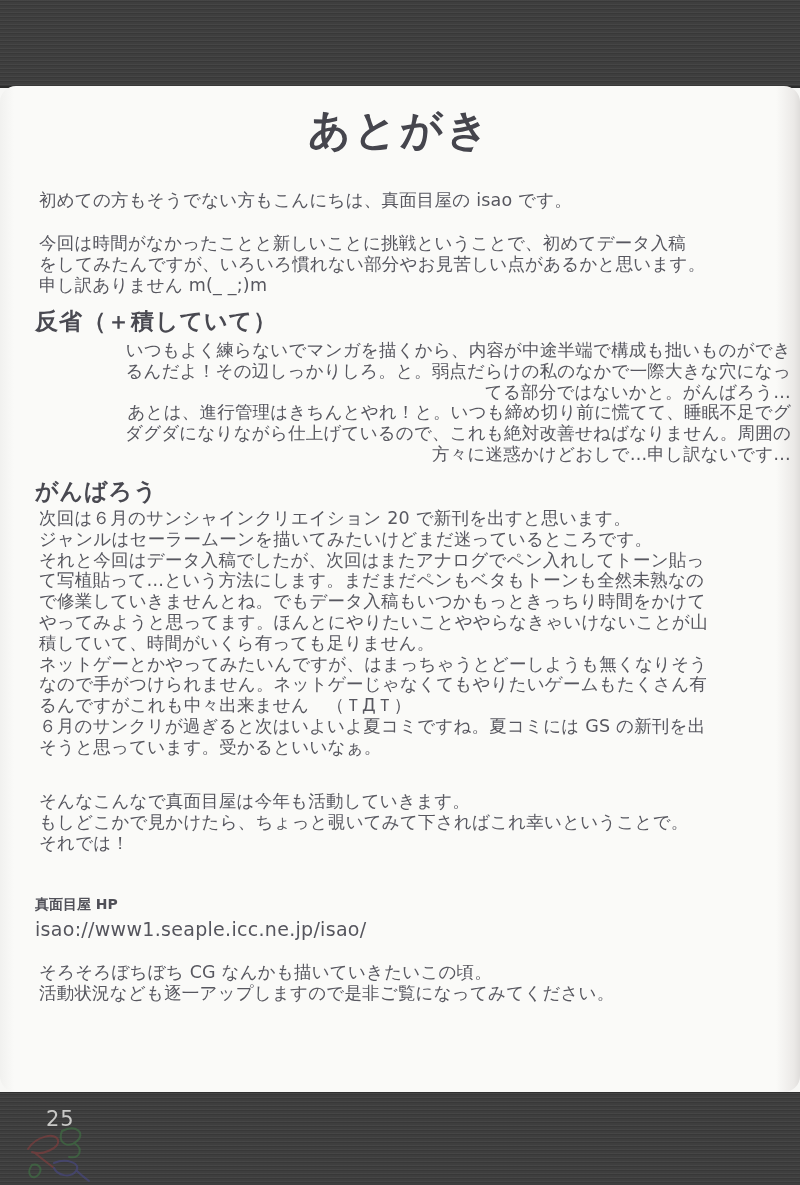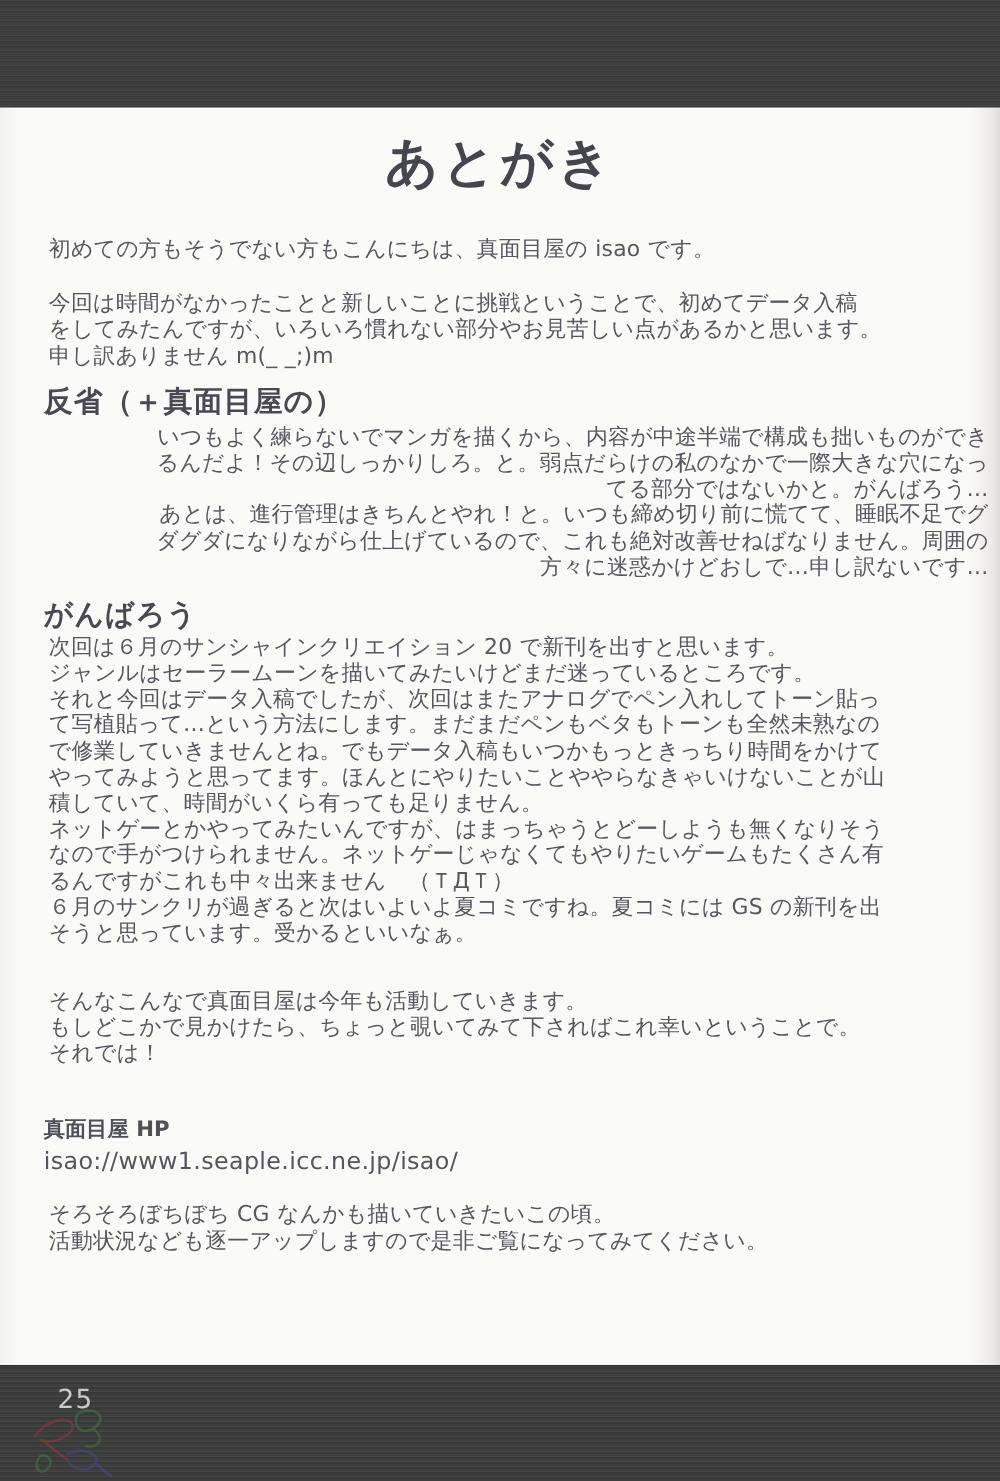--- a/index.html
+++ b/index.html
@@ -14,35 +14,36 @@
     background-image:repeating-linear-gradient(180deg,
       rgba(255,255,255,0.04) 0px, rgba(255,255,255,0.04) 1px,
       rgba(0,0,0,0.10) 1px, rgba(0,0,0,0.10) 2px,
       rgba(0,0,0,0) 2px, rgba(0,0,0,0) 4px);
   }
   .band-top { top:0; height:86px; border-bottom:2px solid #2c2c2c; }
   .band-bottom { top:1092px; height:93px; border-top:1px solid #2f2f2f; }
   .paper {
     position:absolute; top:86px; left:0; width:800px; height:1006px;
     background:linear-gradient(90deg, #f1f1ef 0px, #fafaf8 14px, #fafaf8 776px, #ebe9e7 794px, #dfdddb 800px);
+    border-radius:16px;
   }
   .title {
     position:absolute; top:16px; left:0; width:800px; text-align:center;
     font-size:42px; font-weight:bold; color:#45454d; letter-spacing:3px;
   }
   .tblock { position:absolute; left:35px; width:752px; }
   .body-text {
     font-size:17.5px; line-height:20.8px; color:#57575f;
     white-space:pre-line; letter-spacing:0.2px; margin:4px;
   }
   .heading {
     font-size:23px; font-weight:bold; color:#494951;
     letter-spacing:1px; margin:0;
   }
-  .site-label { font-size:17px; font-weight:bold; color:#505058; margin:0; line-height:24px; }
+  .site-label { font-size:14px; font-weight:bold; color:#505058; margin:0; line-height:24px; }
   .site-url { font-size:19px; color:#55555d; margin:0; line-height:26px; letter-spacing:0.3px; }
   .page-number {
     position:absolute; left:46px; top:14px;
     font-size:21px; color:#c9c9c7; letter-spacing:1px;
   }
   .scribble { position:absolute; left:22px; top:30px; }
 </style>
 </head>
 <body>
 
@@ -51,21 +52,21 @@
 <div class="paper">
 
   <div class="title">あとがき</div>
 
   <p class="tblock body-text" style="top:100px;">初めての方もそうでない方もこんにちは、真面目屋の isao です。</p>
 
   <p class="tblock body-text" style="top:143px;">今回は時間がなかったことと新しいことに挑戦ということで、初めてデータ入稿
 をしてみたんですが、いろいろ慣れない部分やお見苦しい点があるかと思います。
 申し訳ありません m(_ _;)m</p>
 
-  <h2 class="tblock heading" style="top:220px;">反省（＋真面目屋の）</h2>
+  <h2 class="tblock heading" style="top:220px;">反省（＋積していて）</h2>
 
   <p class="tblock body-text" style="top:250px;text-align:right;">いつもよく練らないでマンガを描くから、内容が中途半端で構成も拙いものができ
 るんだよ！その辺しっかりしろ。と。弱点だらけの私のなかで一際大きな穴になっ
 てる部分ではないかと。がんばろう…
 あとは、進行管理はきちんとやれ！と。いつも締め切り前に慌てて、睡眠不足でグ
 ダグダになりながら仕上げているので、これも絶対改善せねばなりません。周囲の
 方々に迷惑かけどおしで…申し訳ないです…</p>
 
   <h2 class="tblock heading" style="top:390px;">がんばろう</h2>
 

